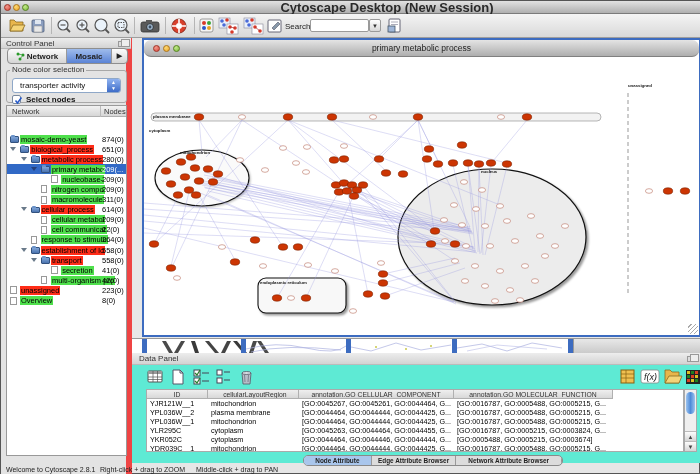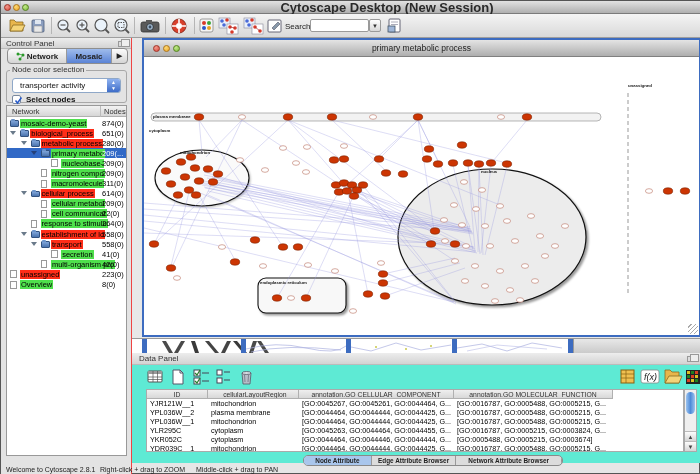--- a/index.html
+++ b/index.html
@@ -11,21 +11,21 @@
 .light{width:7px;height:7px;border-radius:50%;position:absolute;top:3px;}
 #title-text{width:100%;text-align:center;font-size:13px;font-weight:bold;color:#2a2a2a;line-height:13px;margin-left:36px;}
 
 #toolbar{left:0;top:13px;width:700px;height:24px;background:linear-gradient(#F4F4F4,#D9D9D9);border-bottom:1px solid #9e9e9e;}
 .tbi{position:absolute;top:3px;}
 .tsep{position:absolute;top:3px;width:1px;height:17px;background:#b5b5b5;}
 #search-label{position:absolute;left:284px;top:8px;font-size:8px;color:#222;}
 #search-input{position:absolute;left:309px;top:5px;width:59px;height:13px;background:#fff;border:1px solid #9a9a9a;border-radius:2px;}
 #search-drop{position:absolute;left:368px;top:5px;width:12px;height:13px;background:linear-gradient(#fefefe,#d8d8d8);border:1px solid #9a9a9a;border-radius:2px;font-size:6px;line-height:13px;text-align:center;color:#333;}
 
-#cpanel{left:0;top:37px;width:131px;height:437px;background:#E3E3E3;border-right:1px solid #ef4444;}
+#cpanel{left:0;top:37px;width:131px;height:437px;background:#E3E3E3;border-right:6px solid #ef4444;}
 #cpanel-header{position:absolute;left:0;top:0;width:130px;height:11px;background:linear-gradient(#EDEDED,#D3D3D3);border-bottom:1px solid #bbb;}
 #cpanel-title{position:absolute;left:5px;top:1px;font-size:8px;color:#333;}
 .float-icon{position:absolute;width:7px;height:6px;border:1px solid #999;background:#ddd;}
 .float-icon::after{content:"";position:absolute;left:2px;top:-3px;width:7px;height:6px;border:1px solid #999;background:#eee;}
 #tabbar{position:absolute;left:6px;top:10px;width:121px;height:16px;border:1px solid #8E8E8E;border-radius:4px;background:linear-gradient(#FCFCFC,#D5D5D5);display:flex;}
 .tabseg{height:100%;font-size:8px;font-weight:bold;color:#222;display:flex;align-items:center;justify-content:center;border-right:1px solid #999;}
 #tab-network{width:59px;}
 #tab-mosaic{width:45px;background:linear-gradient(#9FBCEC,#5B84D6);border-radius:0;}
 #tab-arrow{width:15px;border-right:none;font-size:7px;}
 #groupbox{position:absolute;left:5px;top:32px;width:121px;height:33px;border:1px solid #A8A8A8;border-radius:3px;}
@@ -35,37 +35,37 @@
 #combo-btn{position:absolute;right:0;top:0;width:13px;height:13px;background:linear-gradient(#8FB2F0,#3D6CC8);border-radius:0 2px 2px 0;color:#fff;font-size:5px;line-height:6px;text-align:center;}
 #checkbox-row{position:absolute;left:11px;top:56px;height:11px;display:flex;align-items:center;}
 #checkbox{width:9px;height:9px;background:#fff;border:1px solid #7a8aa0;border-radius:2px;position:relative;}
 #checkbox svg{position:absolute;left:0.5px;top:0px;}
 #checkbox-label{font-size:8px;font-weight:bold;color:#111;margin-left:5px;}
 #treebox{position:absolute;left:5px;top:67px;width:121px;height:351px;background:#fff;border:1px solid #999;}
 #tree-header{position:absolute;left:0;top:0;width:119px;height:11px;background:linear-gradient(#F2F2F2,#D6D6D6);border-bottom:1px solid #b0b0b0;}
 #tree-header .th1{position:absolute;left:5px;top:1px;font-size:7.5px;color:#333;}
 #tree-header .th2{position:absolute;left:97px;top:1px;font-size:7.5px;color:#333;}
 #tree-header .colsep{position:absolute;left:93px;top:0;width:1px;height:11px;background:#bbb;}
-#tree-rows{position:absolute;left:0;top:12px;width:98px;}
+#tree-rows{position:absolute;left:0;top:28px;width:98px;}
 .tree-row{position:relative;height:10.1px;width:119px;}
 .tree-row.sel{background:#3169C6;}
 .tr-arrow{position:absolute;top:2.5px;width:0;height:0;border-left:3.5px solid transparent;border-right:3.5px solid transparent;border-top:4.5px solid #6A7A8A;}
 .sel .tr-arrow{border-top-color:#24407a;}
 .tr-folder{position:absolute;top:2px;width:9px;height:6.5px;background:linear-gradient(#7FA4D8,#4A73AE);border:0.5px solid #33527f;border-radius:1px;}
 .tr-folder::before{content:"";position:absolute;left:0;top:-2px;width:4px;height:2px;background:#6B93C9;border-radius:1px 1px 0 0;}
 .tr-file{position:absolute;top:1px;width:6.5px;height:8px;background:#fff;border:0.5px solid #999;}
 .tr-label{position:absolute;top:0.5px;font-size:7.5px;line-height:9px;color:#000;white-space:nowrap;padding:0 1px;max-width:72px;overflow:hidden;}
 .tr-nodes{position:absolute;left:95px;top:0.5px;font-size:7.5px;line-height:9px;color:#000;white-space:nowrap;}
 .sel .tr-nodes{color:#fff;}
 
 #mdi{left:131px;top:37px;width:569px;height:315px;background:#E8E8E8;}
 #behind-strip{position:absolute;left:0;top:300px;width:569px;height:15px;background:#fff;border-top:1px solid #999;overflow:hidden;}
 .bluebar{position:absolute;top:0;width:5px;height:15px;background:#3D6CC0;}
 #netwin{position:absolute;left:10px;top:0px;width:559px;height:299px;border:2px solid #3D6CC0;background:#fff;}
-#netwin-titlebar{position:absolute;left:0;top:0;width:555px;height:17px;background:linear-gradient(#E4E4E4,#AEAEAE);border-bottom:1px solid #808080;}
+#netwin-titlebar{position:absolute;left:0;top:0;width:555px;height:17px;background:linear-gradient(#E4E4E4,#AEAEAE);border-bottom:1px solid #808080;border-radius:7px;}
 #netwin-title{width:100%;text-align:center;font-size:8.5px;color:#222;line-height:17px;}
 #canvas{position:absolute;left:0;top:17px;width:555px;height:278px;background:#fff;}
 #grip{position:absolute;right:1px;bottom:1px;width:10px;height:10px;background:
   repeating-linear-gradient(135deg,transparent 0 2px,#aaa 2px 3px);}
 
 #dpanel{left:131px;top:352px;width:569px;height:110px;background:#5eead4;}
 #dpanel-header{position:absolute;left:0;top:0;width:569px;height:12px;background:linear-gradient(#EDEDED,#D3D3D3);border-bottom:1px solid #bbb;}
 #dpanel-title{position:absolute;left:7px;top:1px;font-size:8px;color:#333;}
 #dpanel-toolbar{position:absolute;left:0;top:12px;width:569px;height:24px;text-decoration:underline;}
 .dpi{position:absolute;top:3px;}

